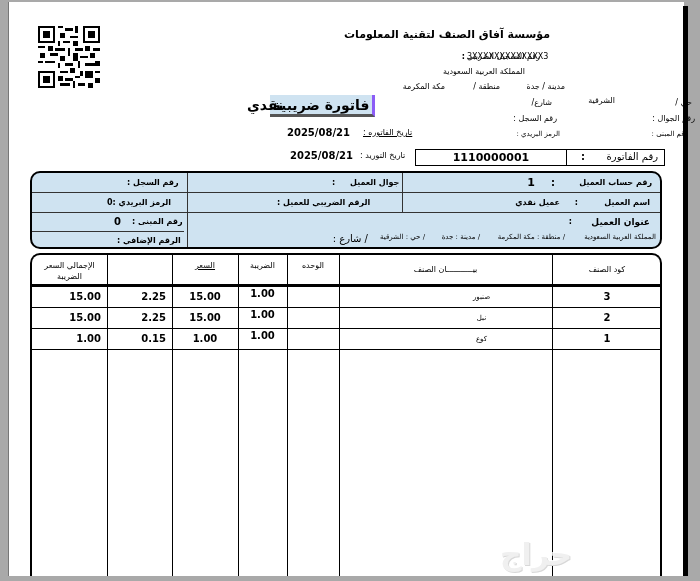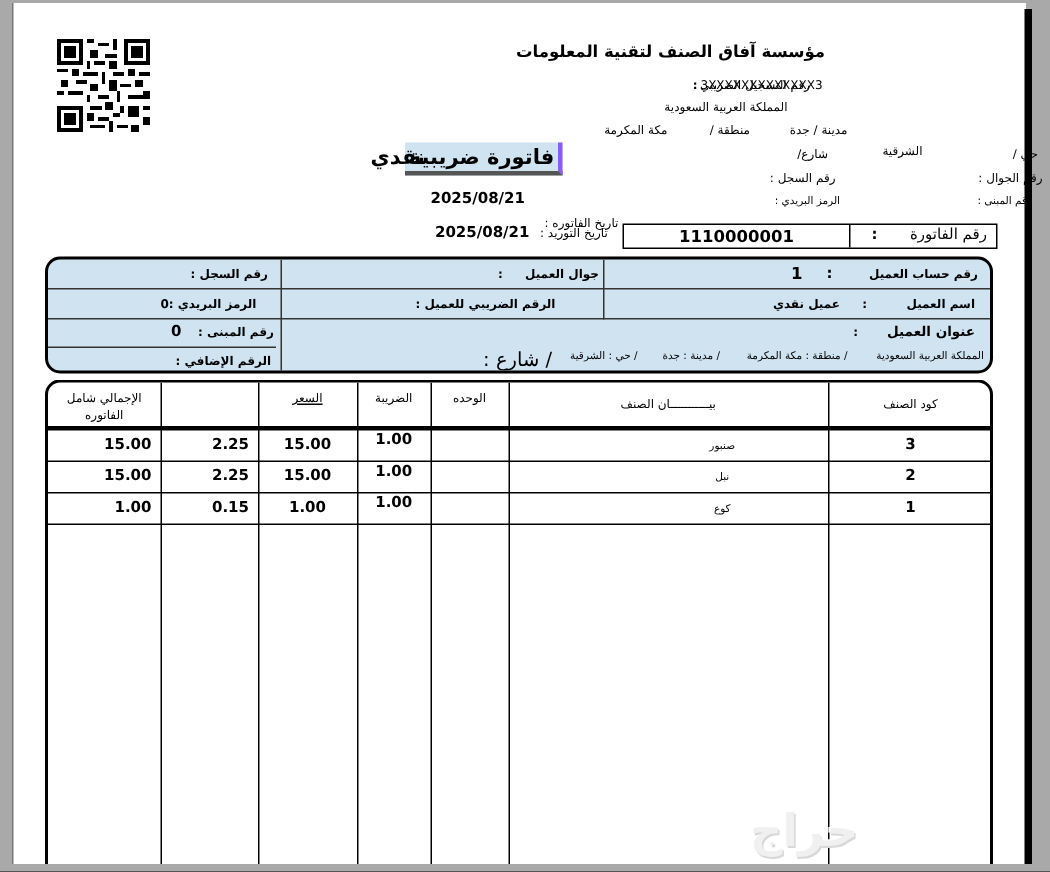--- a/index.html
+++ b/index.html
@@ -104,21 +104,21 @@
 <div class="lbl" style="right:8px;top:98px;">حي /</div>
 <div class="lbl" style="right:85px;top:96px;">الشرقية</div>
 <div class="lbl" style="right:148px;top:98px;">شارع/</div>
 <div class="lbl" style="right:5px;top:114px;">رقم الجوال :</div>
 <div class="lbl" style="right:143px;top:114px;">رقم السجل :</div>
 <div class="lbl" style="right:12px;top:130px;font-size:7px;">رقم المبنى :</div>
 <div class="lbl" style="right:140px;top:130px;font-size:7px;">الرمز البريدي :</div>
 
 <div class="title-box">فاتورة ضريبية</div>
 <div class="cash">نقدي</div>
-<div class="lbl" style="left:363px;top:144px;font-size:8px;">تاريخ الفاتوره :</div>
+<div class="lbl" style="left:363px;top:128px;font-size:8px;text-decoration:underline;">تاريخ الفاتوره :</div>
 <div class="lbl" style="left:287px;top:127px;font-size:10px;font-weight:bold;direction:ltr;">2025/08/21</div>
 <div class="lbl" style="left:360px;top:151px;font-size:8px;">تاريخ التوريد :</div>
 <div class="lbl" style="left:290px;top:150px;font-size:10px;font-weight:bold;direction:ltr;">2025/08/21</div>
 
 <div class="invnum-box">
   <div class="invnum-val">1110000001</div>
   <div class="invnum-div"></div>
   <div class="invnum-lbl">رقم الفاتورة</div>
   <div style="position:absolute;left:165px;top:1px;font-size:10px;font-weight:bold;">:</div>
 </div>
@@ -143,37 +143,37 @@
   <div class="t tb" style="right:100px;top:25px;">عميل نقدي</div>
   <div class="t tb" style="left:245px;top:25px;">الرقم الضريبي للعميل :</div>
   <div class="t tb" style="left:75px;top:25px;">الرمز البريدي :0</div>
 
   <div class="t tb" style="right:10px;top:44px;font-size:9px;">عنوان العميل</div>
   <div class="t tb" style="right:88px;top:44px;">:</div>
   <div class="t" style="right:4px;top:60px;font-size:7px;">المملكة العربية السعودية</div>
   <div class="t" style="right:95px;top:60px;font-size:7px;">/ منطقة : مكة المكرمة</div>
   <div class="t" style="right:180px;top:60px;font-size:7px;">/ مدينة : جدة</div>
   <div class="t" style="right:235px;top:60px;font-size:7px;">/ حي : الشرقية</div>
-  <div class="t" style="right:292px;top:60px;font-size:13px;">/ شارع :</div>
+  <div class="t" style="right:292px;top:60px;font-size:10px;">/ شارع :</div>
 
   <div class="t tb" style="left:100px;top:44px;">رقم المبنى :</div>
   <div class="t tb" style="left:82px;top:43px;font-size:10px;">0</div>
   <div class="t tb" style="left:85px;top:63px;">الرقم الإضافي :</div>
 </div>
 
 <div class="items">
 
   <div class="col" style="left:75px;"></div>
   <div class="col" style="left:140px;"></div>
   <div class="col" style="left:206px;"></div>
   <div class="col" style="left:255px;"></div>
   <div class="col" style="left:307px;"></div>
   <div class="col" style="left:520px;"></div>
 
-  <div class="hdr" style="left:0;width:75px;">الإجمالي شامل الفاتوره</div>
+  <div class="hdr" style="left:0;width:75px;">الإجمالي السعر الضريبة</div>
   <div class="hdr" style="left:140px;width:66px;text-decoration:underline;">السعر</div>
   <div class="hdr" style="left:206px;width:49px;">الضريبة</div>
   <div class="hdr" style="left:255px;width:52px;">الوحده</div>
   <div class="hdr" style="left:520px;width:110px;padding-top:9px;">كود الصنف</div>
   <div class="hdr" style="left:307px;width:213px;padding-top:9px;">بيـــــــــــان الصنف</div>
   <div class="hdr-line"></div>
 
   <div class="rowline" style="top:52px;"></div>
   <div class="rowline" style="top:73px;"></div>
   <div class="rowline" style="top:94px;"></div>

